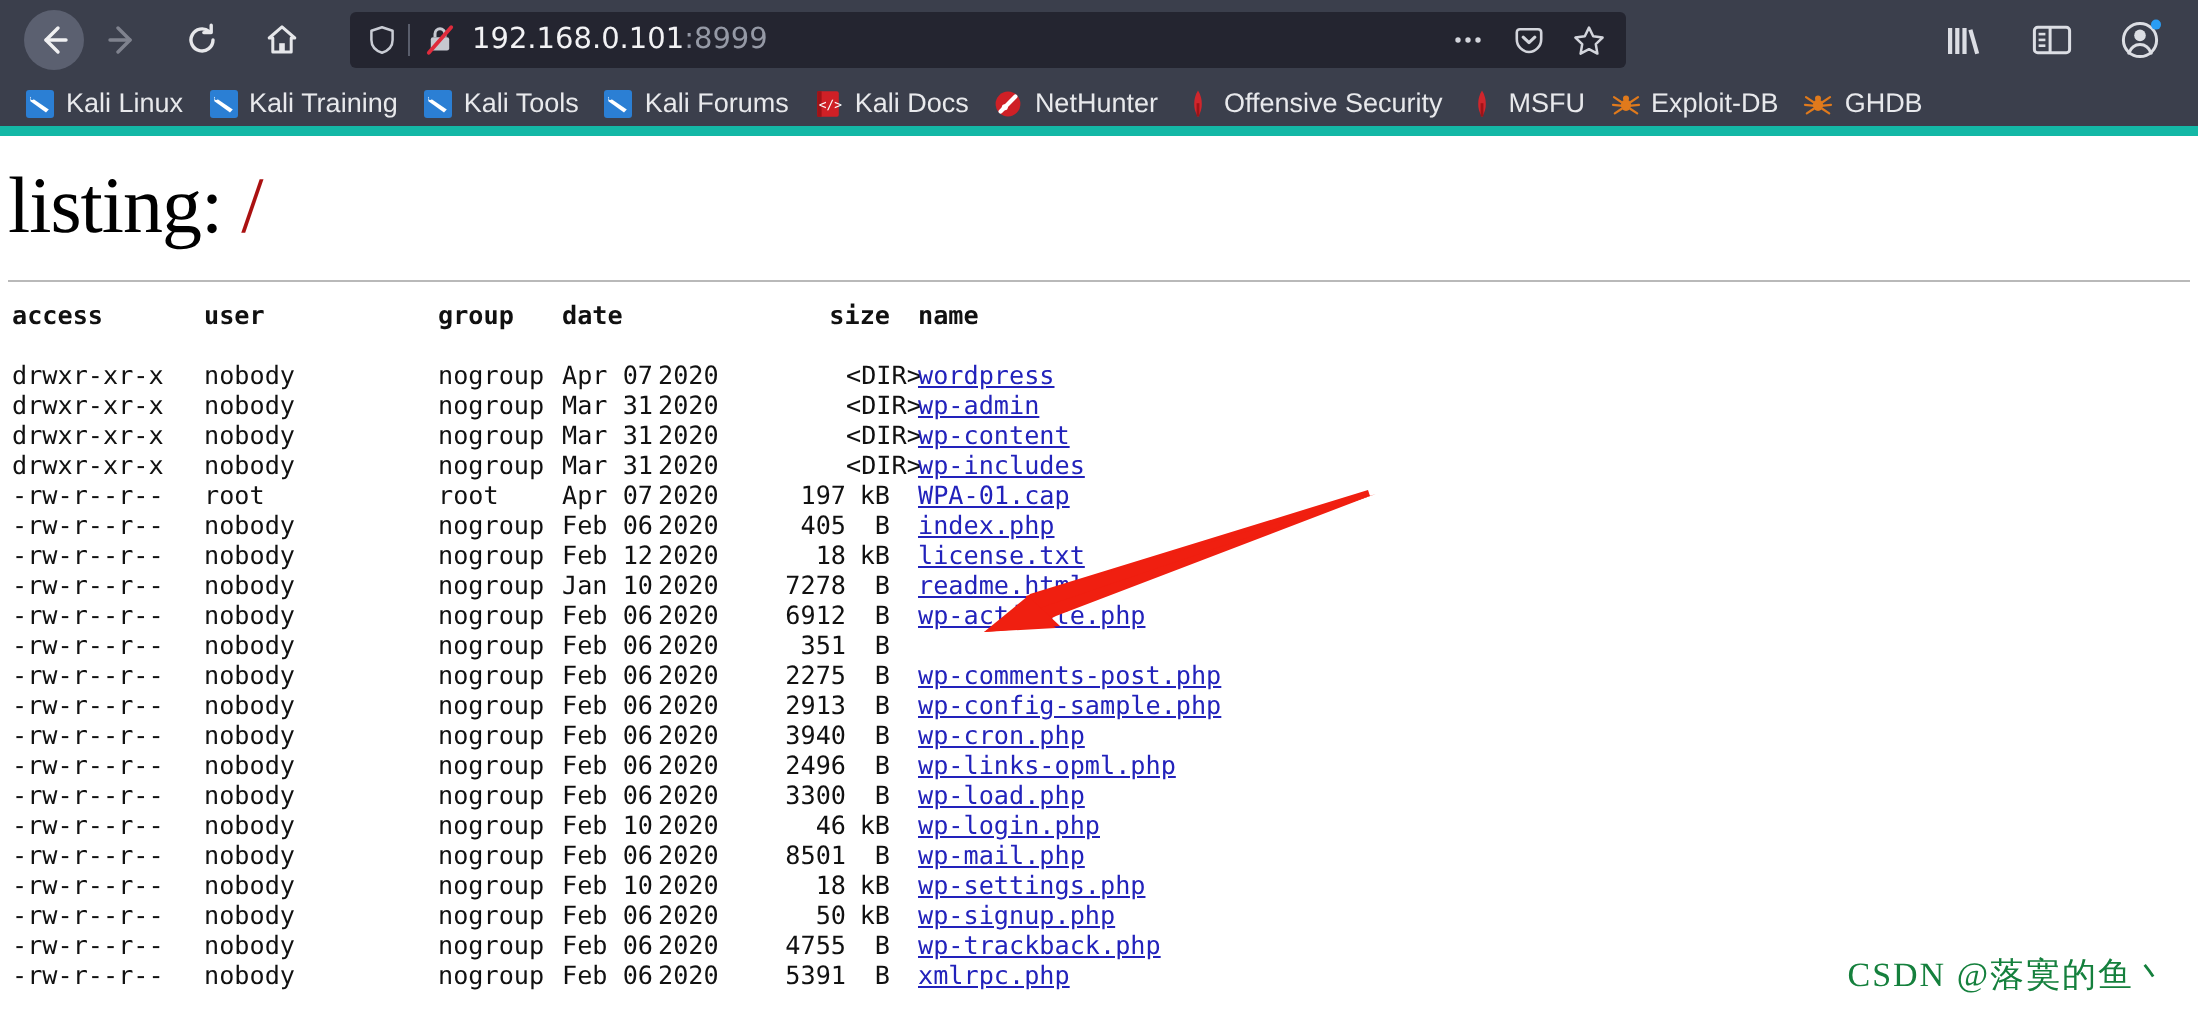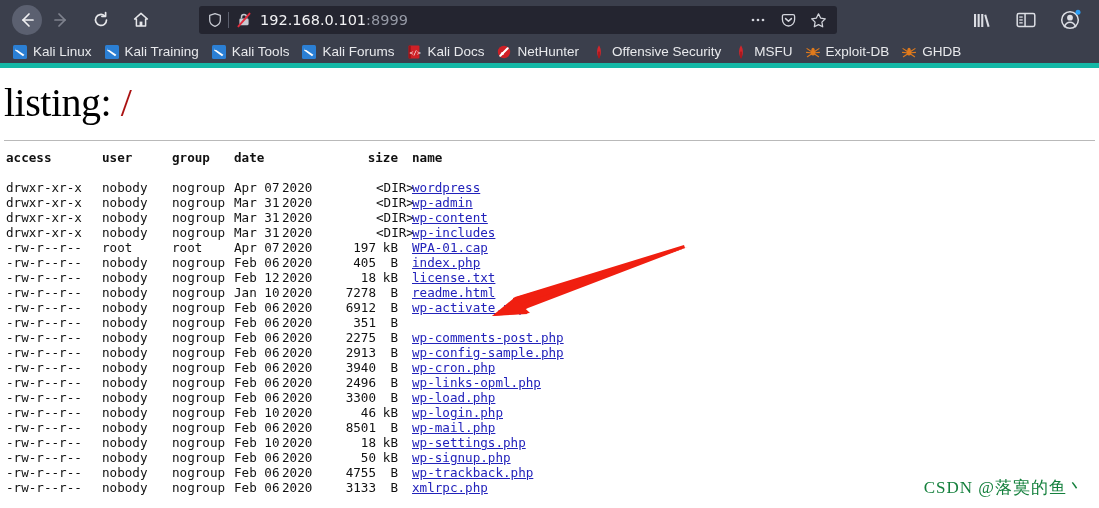--- a/index.html
+++ b/index.html
@@ -33,21 +33,21 @@
   .nav-btn svg { display: block; }
   #back-button { background: #5b6070; margin-left: 4px; }
   #forward-button { opacity: .55; }
   #reload-button { margin-left: 6px; }
   #home-button { margin-left: 6px; }
 
   #urlbar {
     flex: none;
     width: 638px;
     height: 28px;
-    margin-left: 39px;
+    margin-left: 15px;
     background: #242530;
     border-radius: 3px;
     display: flex;
     align-items: center;
     padding: 0 8px;
     position: relative;
   }
   #urlbar .sep {
     width: 1px; height: 16px; background: #5a5e6c; margin: 0 7px 0 5px;
   }
@@ -134,21 +134,21 @@
     line-height: 15px;
   }
   .lt-head {
     font-weight: bold;
     display: flex;
     margin-bottom: 15px;
   }
   .lt-row { display: flex; }
   .c-access { width: 96px; flex: none; }
   .c-user   { width: 70px; flex: none; }
-  .c-group  { width: 62px; flex: none; }
+  .c-group  { width: 62px; flex: none; margin-left: 47px; }
   .c-date   { width: 102px; flex: none; }
   .c-size   { width: 62px; flex: none; text-align: right; }
   .c-name   { flex: none; padding-left: 14px; }
   .lt-head .c-size { }
   .lt-head .c-name { padding-left: 14px; }
 
   .c-date .d-md { display: inline-block; width: 48px; }
   .c-size .s-num { display: inline-block; width: 34px; text-align: right; }
   .c-size .s-unit { display: inline-block; width: 22px; text-align: right; }
 
@@ -558,21 +558,21 @@
           <span class="c-group">nogroup</span>
           <span class="c-date"><span class="d-md">Feb 06</span><span>2020</span></span>
           <span class="c-size"><span class="s-num">4755</span><span class="s-unit">B</span></span>
           <span class="c-name"><a class="file-link">wp-trackback.php</a></span>
         </div>
         <div class="lt-row">
           <span class="c-access">-rw-r--r--</span>
           <span class="c-user">nobody</span>
           <span class="c-group">nogroup</span>
           <span class="c-date"><span class="d-md">Feb 06</span><span>2020</span></span>
-          <span class="c-size"><span class="s-num">3133</span><span class="s-unit">B</span></span>
+          <span class="c-size"><span class="s-num">5391</span><span class="s-unit">B</span></span>
           <span class="c-name"><a class="file-link">xmlrpc.php</a></span>
         </div>
       </div>
   </div>
 
   <svg id="annotation-arrow" viewBox="0 0 230 90">
     <path d="M215 8 L40 66 L36 69 L45 57 L214 5 Z" fill="#f01f10"></path>
     <path d="M22 76 L56 57 L48 67 L58 74 Z" fill="#f01f10"></path>
     <path d="M215 8 L215 8 L58 68 L48 73 L46 59 Z" fill="#f01f10"></path>
     <path d="M218 7 L50 64 L44 72 L43 58 Z" fill="#f01f10"></path>

